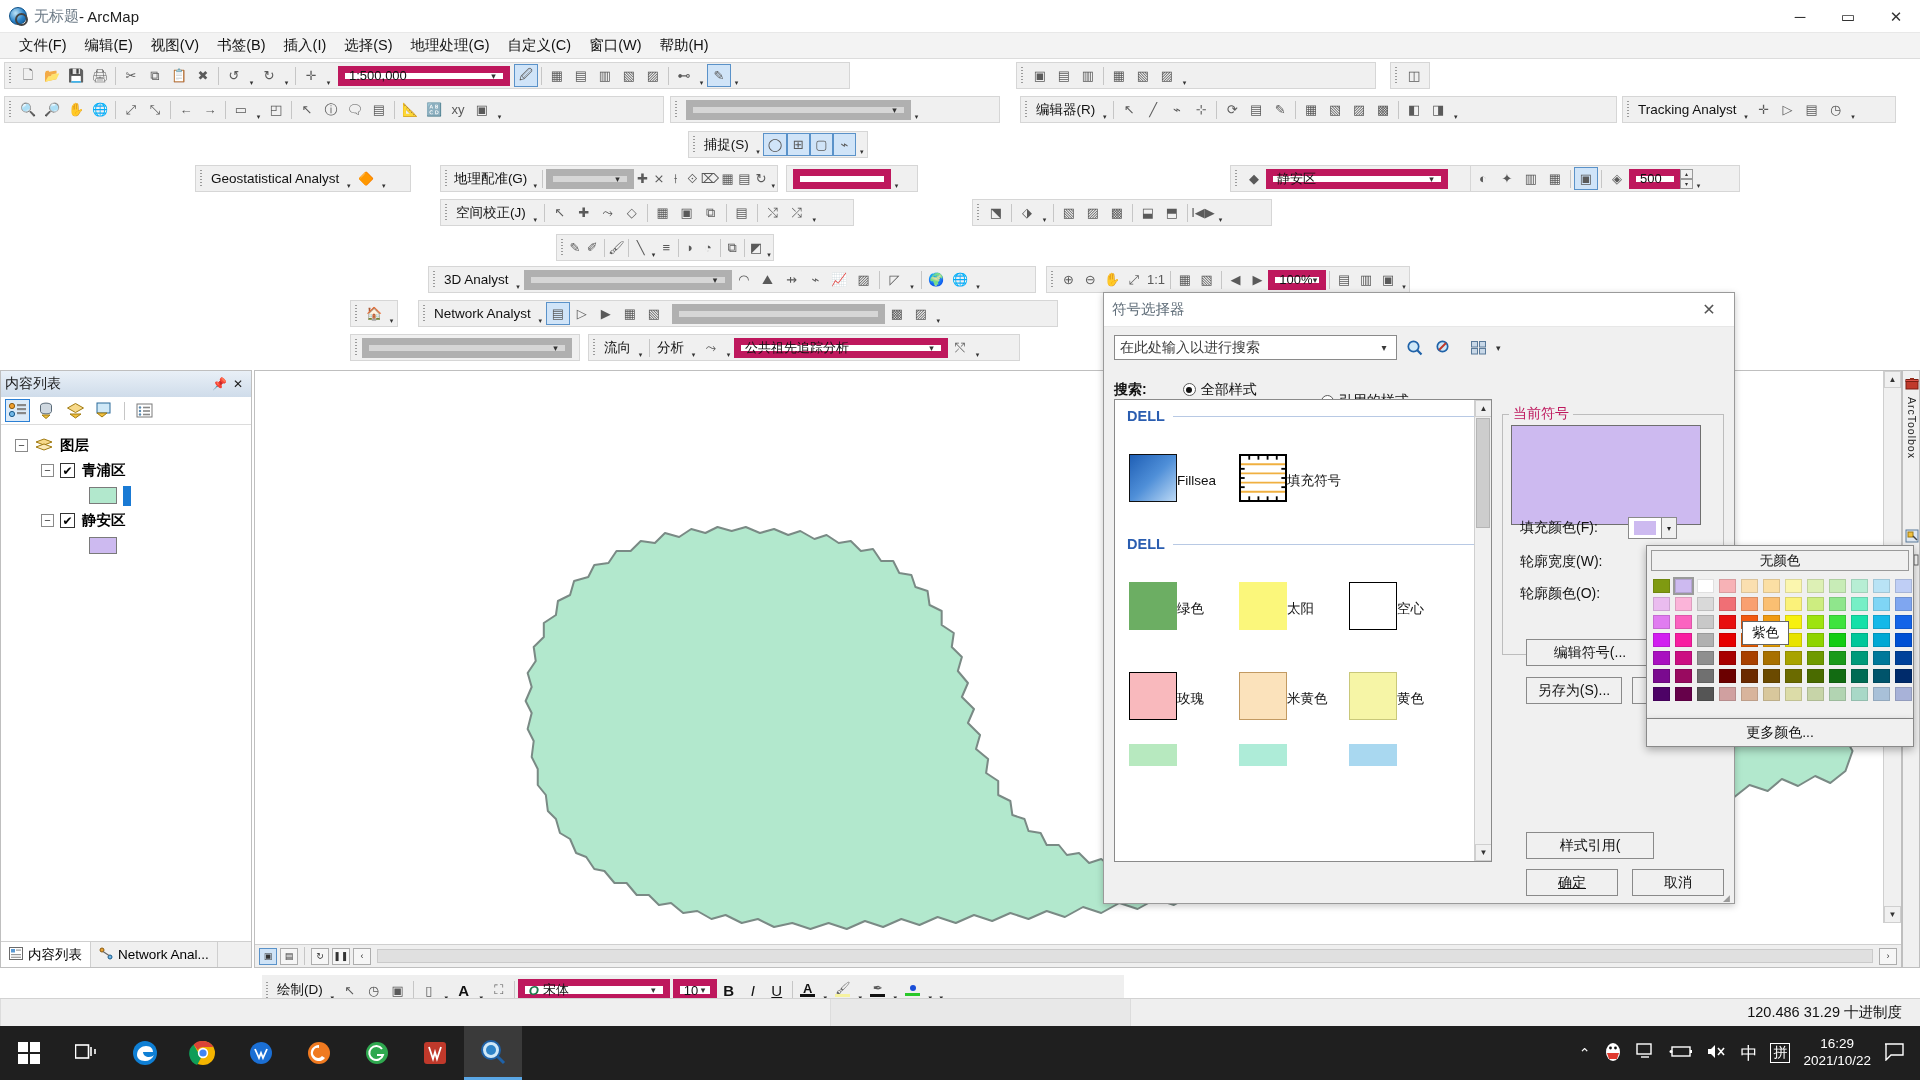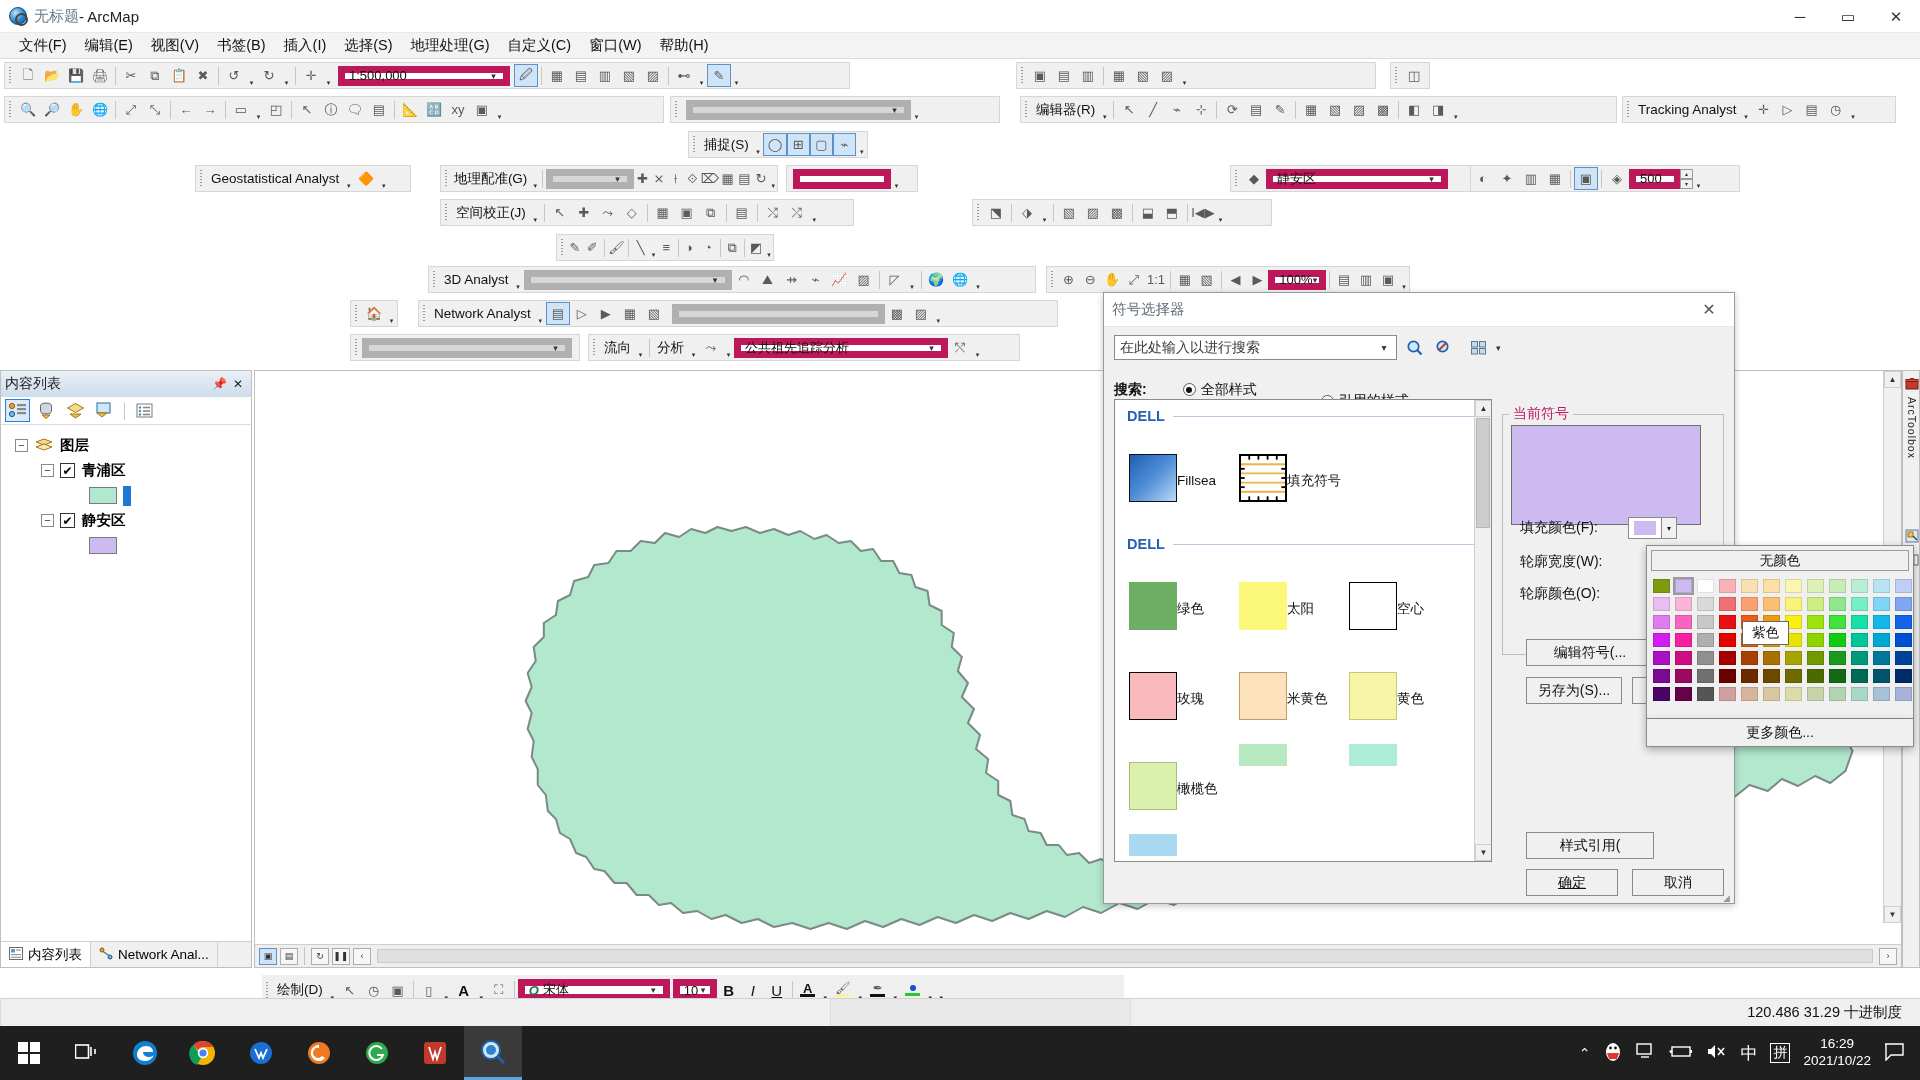--- a/index.html
+++ b/index.html
@@ -831,24 +831,20 @@
           <div class="cap">玫瑰</div>
         </div>
         <div class="sym">
           <div class="box" style="background:#fbe2bb;border-color:#c29a62;"></div>
           <div class="cap">米黄色</div>
         </div>
         <div class="sym">
           <div class="box" style="background:#f6f5a6;border-color:#c9c87a;"></div>
           <div class="cap">黄色</div>
         </div>
-        <div class="sym">
-          <div class="box" style="background:#dcf0ae;border-color:#a8bf7c;"></div>
-          <div class="cap">橄榄色</div>
-        </div>
         <div class="sym" style="height:28px;">
           <div class="box" style="height:22px;background:#b7e9bf;border-color:#b7e9bf;"></div>
         </div>
         <div class="sym" style="height:28px;">
           <div class="box" style="height:22px;background:#aeecd8;border-color:#aeecd8;"></div>
         </div>
         <div class="sym" style="height:28px;">
           <div class="box" style="height:22px;background:#a9d8f0;border-color:#a9d8f0;"></div>
         </div>
       </div>

